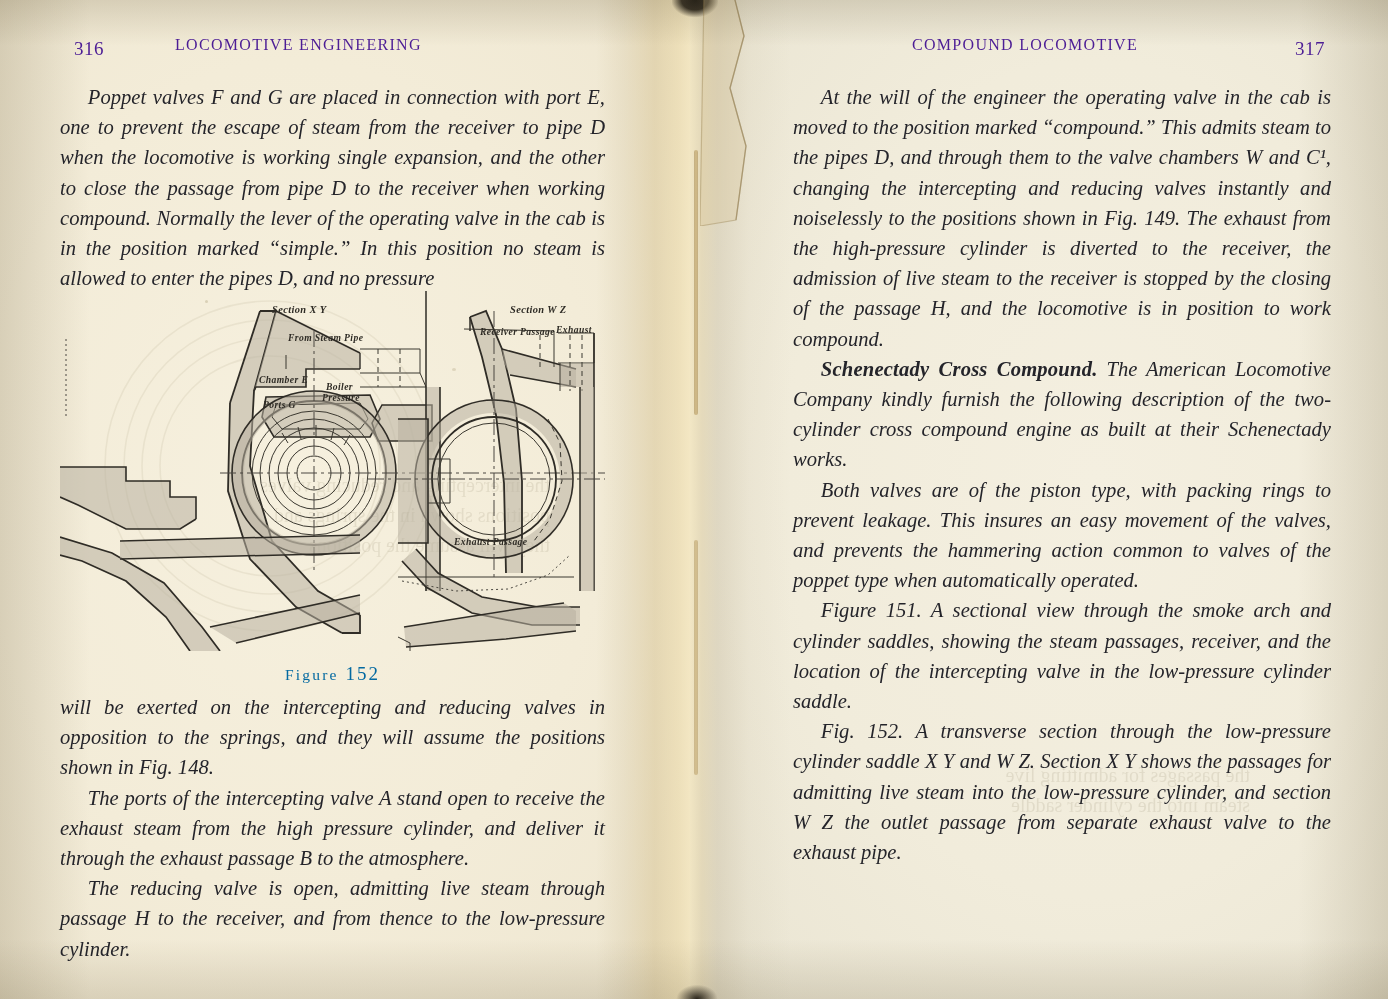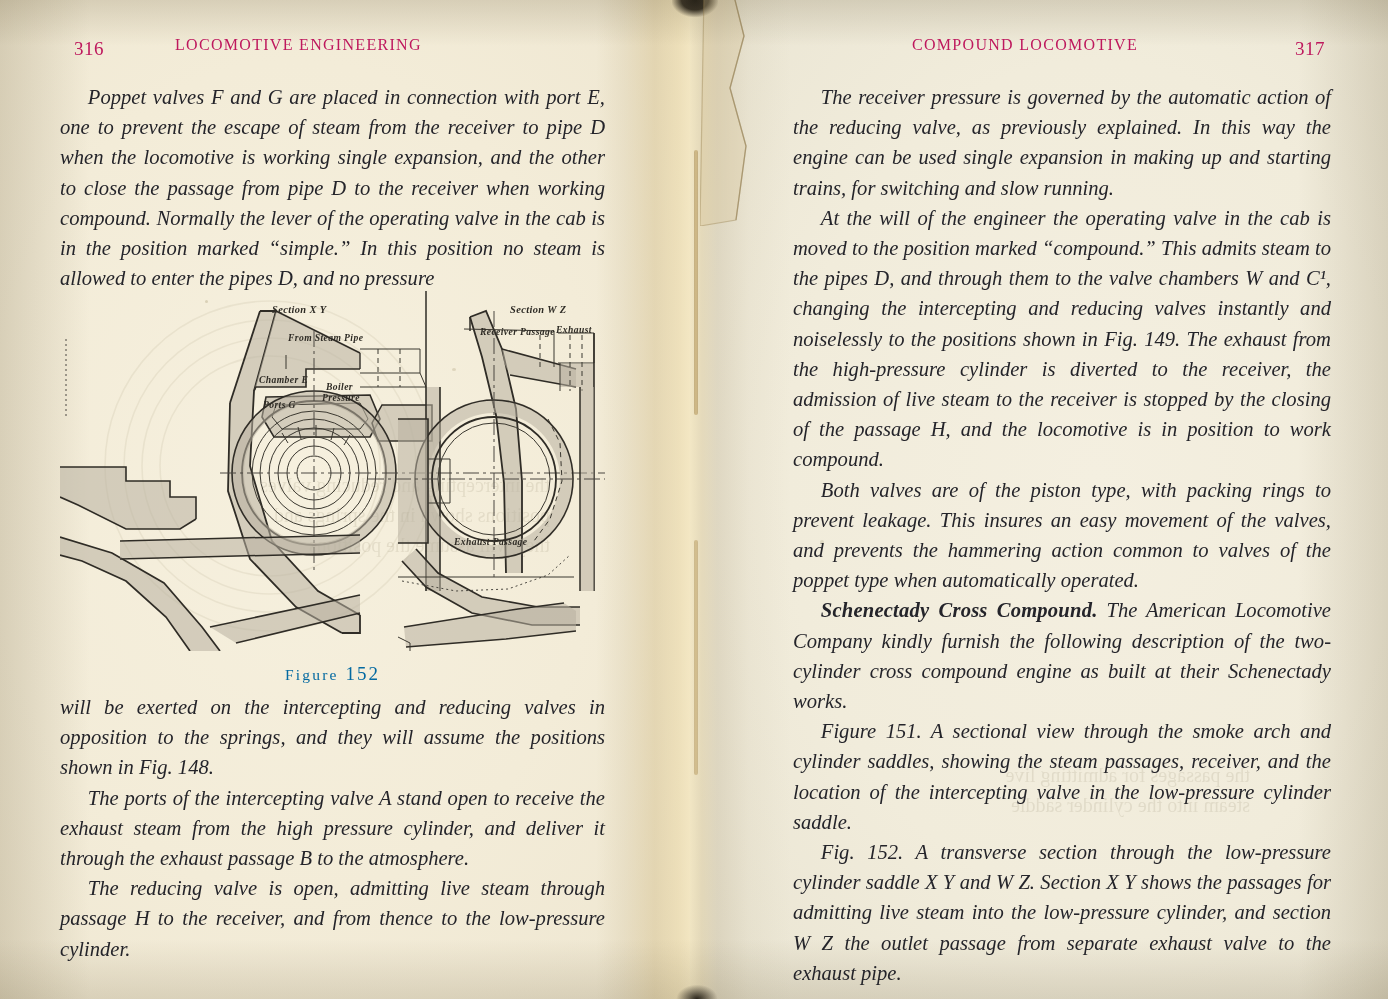--- a/index.html
+++ b/index.html
@@ -118,21 +118,21 @@
   }
   #col-left  { left: 60px;  width: 545px; }
   #col-right { left: 793px; width: 538px; }
 
   
   .runhead {
     position: absolute;
     top: 36px;
     width: 100%;
     height: 26px;
-    color: #be185d;
+    color: #4c1d95;
   }
   .runhead .folio,
   .runhead .title {
     position: absolute;
     top: 0;
     font-size: 16px;
     letter-spacing: 1.3px;
     white-space: nowrap;
   }
   .runhead .folio {
@@ -437,22 +437,21 @@
   </div>
 
   <div class="col" id="col-right">
 
     <div class="runhead" id="rh-right">
       <span class="title">COMPOUND LOCOMOTIVE</span>
       <span class="folio">317</span>
     </div>
 
     <div class="body" id="body-right">
-      <p><span>The receiver pressure is governed by the automatic action of the reducing valve, as previously explained. In this way the engine can be used single expansion in making up and starting trains, for switching and slow running.</span></p>
       <p><span>At the will of the engineer the operating valve in the cab is moved to the position marked “compound.” This admits steam to the pipes D, and through them to the valve chambers W and C¹, changing the intercepting and reducing valves instantly and noiselessly to the positions shown in Fig. 149.  The exhaust from the high-pressure cylinder is diverted to the receiver, the admission of live steam to the receiver is stopped by the closing of the passage H, and the locomotive is in position to work compound.</span></p>
+      <p><b class="lead">Schenectady Cross Compound.</b><span>  The American Locomotive Company kindly furnish the following description of the two-cylinder cross compound engine as built at their Schenectady works.</span></p>
       <p><span>Both valves are of the piston type, with packing rings to prevent leakage.  This insures an easy movement of the valves, and prevents the hammering action common to valves of the poppet type when automatically operated.</span></p>
-      <p><b class="lead">Schenectady Cross Compound.</b><span>  The American Locomotive Company kindly furnish the following description of the two-cylinder cross compound engine as built at their Schenectady works.</span></p>
       <p><span>Figure 151.  A sectional view through the smoke arch and cylinder saddles, showing the steam passages, receiver, and the location of the intercepting valve in the low-pressure cylinder saddle.</span></p>
       <p><span>Fig. 152.  A transverse section through the low-pressure cylinder saddle X Y and W Z.  Section X Y shows the passages for admitting live steam into the low-pressure cylinder, and section W Z the outlet passage from separate exhaust valve to the exhaust pipe.</span></p>
     </div>
   </div>
 
 </div>
 
 </body></html>

